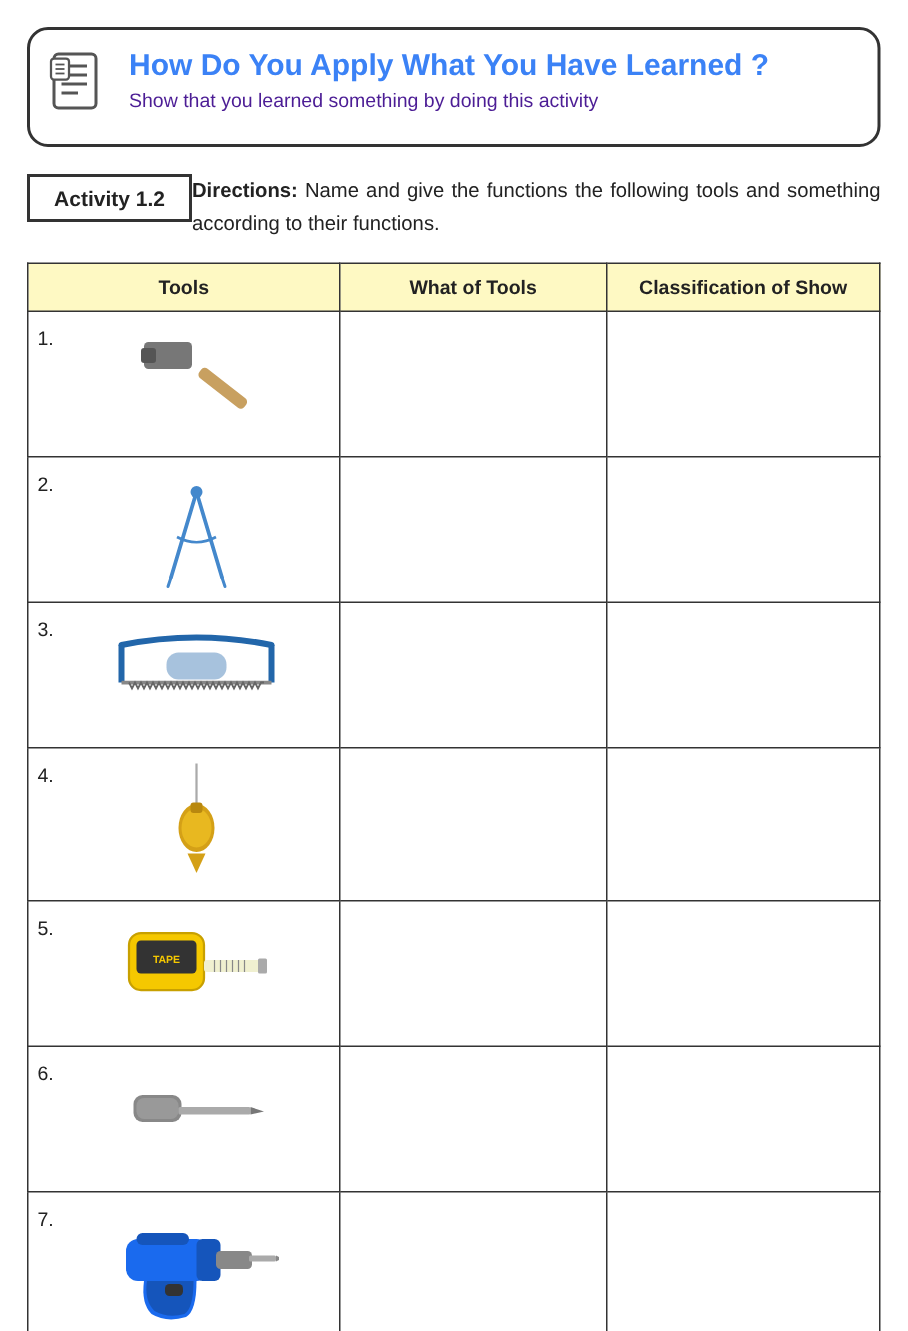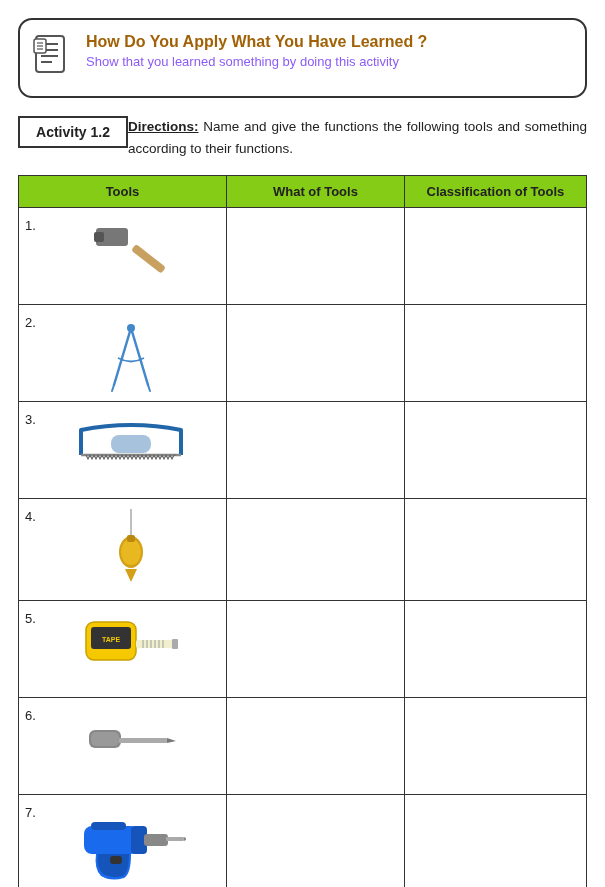--- a/index.html
+++ b/index.html
@@ -23,28 +23,28 @@
       margin-bottom: 18px;
     }
     .header-icon {
       font-size: 36px;
       line-height: 1;
       flex-shrink: 0;
       margin-top: 2px;
     }
     .header-text-block { display: flex; flex-direction: column; }
     .header-title {
-      font-size: 16px;
+      font-size: 20px;
       font-weight: bold;
-      color: #a16207;
+      color: #3b82f6;
       line-height: 1.2;
     }
     .header-subtitle {
       font-size: 13px;
-      color: #8b5cf6;
+      color: #4c1d95;
       margin-top: 3px;
     }
 
     .directions-row {
       display: flex;
       align-items: flex-start;
       margin-bottom: 16px;
     }
     .activity-badge {
       border: 2px solid #333;
@@ -56,35 +56,34 @@
       min-width: 110px;
       text-align: center;
     }
     .directions-text {
       font-size: 13.5px;
       line-height: 1.6;
       text-align: justify;
     }
     .directions-text strong {
       font-weight: bold;
-      text-decoration: underline;
     }
 
     table {
       width: 100%;
       border-collapse: collapse;
       margin-top: 4px;
     }
     th {
       border: 1.5px solid #333;
       padding: 8px 6px;
       text-align: center;
       font-weight: bold;
       font-size: 13px;
-      background: #84cc16;
+      background: #fef9c3;
     }
     td {
       border: 1.5px solid #333;
       vertical-align: top;
       padding: 8px 6px;
     }
     .tool-cell {
       width: 195px;
       min-height: 80px;
       display: flex;
@@ -140,21 +139,21 @@
     <strong>Directions:</strong>
     <span>Name and give the functions the following tools  and something according to their functions.</span>
   </div>
 </div>
 
 <table>
   <thead>
     <tr>
       <th>Tools</th>
       <th>What of Tools</th>
-      <th>Classification of Tools</th>
+      <th>Classification of Show</th>
     </tr>
   </thead>
   <tbody>
 
     <tr>
       <td>
         <div class="tool-cell">
           <span class="row-num">1.</span>
           <div class="tool-img-area">
 

